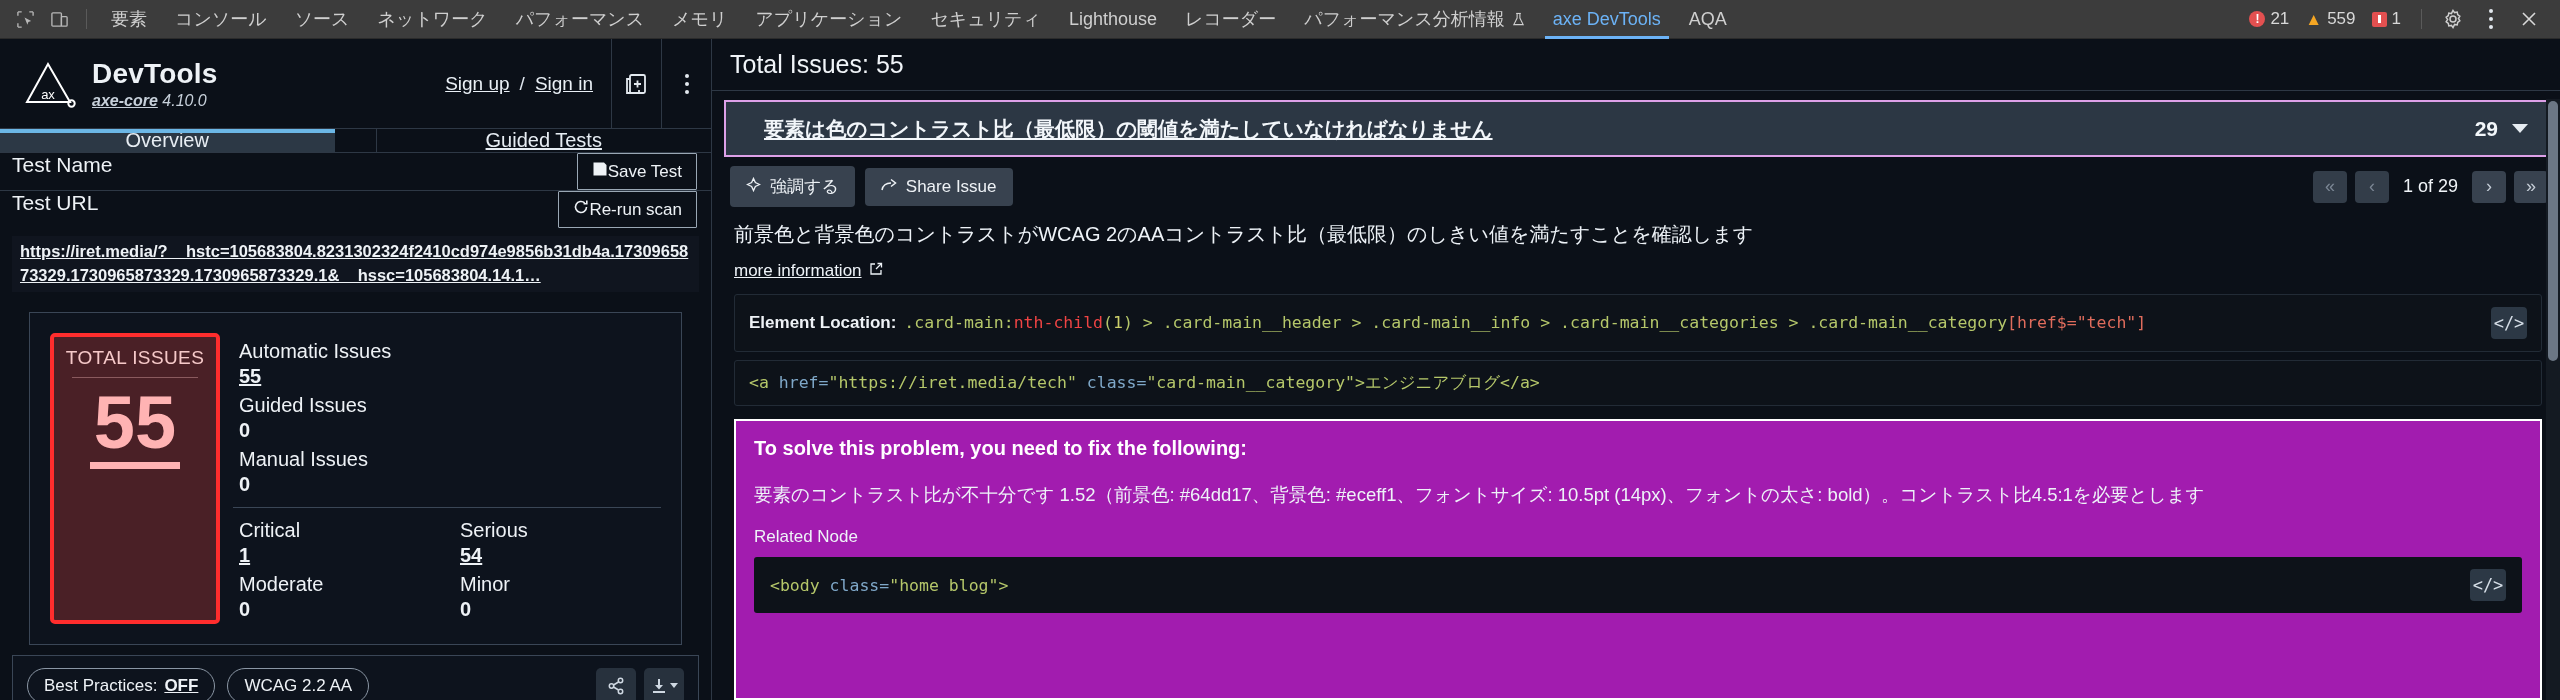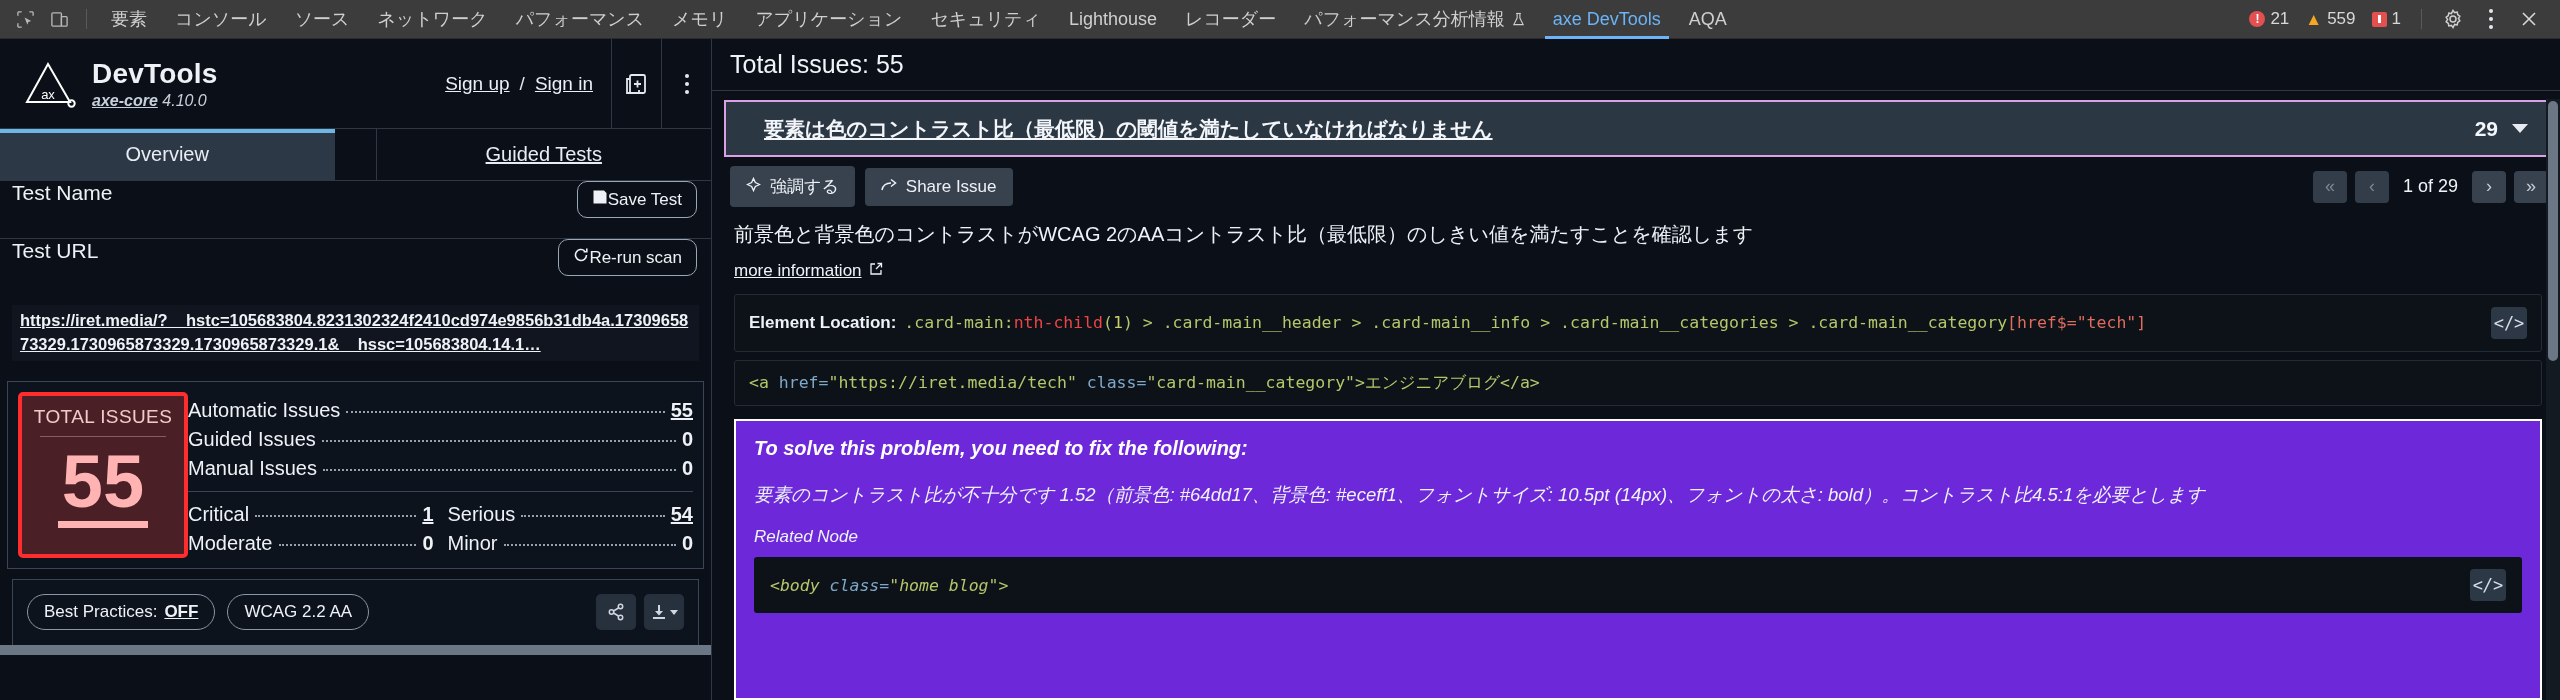--- a/index.html
+++ b/index.html
@@ -126,62 +126,63 @@
   
   .test-row {
     display: flex; align-items: flex-start;
     height: 58px; padding: 0 14px 0 12px;
     border-bottom: 1px solid #2e3845;
   }
   .test-label { color: #eef2f6; font-size: 21px; }
   .pill-btn {
     margin-left: auto;
     display: inline-flex; align-items: center; 
-    border: 1px solid #9aa7b4; border-radius: 10px;
+    border: 1px solid #9aa7b4; border-radius: 1px;
     background: transparent; color: #eef2f6;
     font-size: 17px; padding: 7px 14px;
   }
   .url-wrap { padding: 8px 12px 12px; }
   .url-box {
     background: #10151f;
     padding: 4px 8px;
   }
   .url-text {
     color: #eef2f6; font-size: 16.5px; line-height: 1.45;
     text-decoration: underline; word-break: break-all; font-weight: bold;
   }
 
   
   .summary-card {
-    margin: 8px 7px 0;
+    margin: 8px 29px 0;
     border: 1px solid #3a4656;
     background: #0d131d;
     display: flex;
-    padding: 10px;
-    gap: 0;
+    padding: 20px;
+    gap: 13px;
   }
   .total-box {
     width: 170px;
     border: 4px solid #ff2d2d;
     border-radius: 5px;
     background: #4a2026;
     display: flex; flex-direction: column; align-items: center;
     padding-top: 10px;
   }
   .total-label { color: #f6c9c9; font-size: 19px; letter-spacing: .4px; }
   .total-divider { width: 78%; height: 1px; background: #8a5a5e; margin: 8px 0 0; }
   .total-num {
     color: #ffb3b3; font-size: 74px; font-weight: bold; line-height: 1;
     margin-top: 8px; border-bottom: 7px solid #ffb3b3; padding: 0 4px 2px;
   }
   .stats { flex: 1; display: flex; flex-direction: column; padding-top: 4px; }
   .stat-line {
     display: flex; align-items: baseline;
     color: #eef2f6; font-size: 20px;
     padding: 3px 0;
+    flex-direction: column;
   }
   .stat-name { white-space: nowrap; }
   .dots {
     flex: 1; margin: 0 6px;
     border-bottom: 2.5px dotted #96a2ae;
     transform: translateY(-4px);
   }
   .stat-val { font-weight: bold; white-space: nowrap; }
   .stat-val.u { text-decoration: underline; }
   .stats-sep { height: 1px; background: #3a4656; margin: 8px 0; }
@@ -295,26 +296,25 @@
     width: 36px; height: 32px; border-radius: 4px;
     background: #2c3845; color: #d6dee7;
     display: flex; align-items: center; justify-content: center;
     font-size: 17px; flex-shrink: 0;
   }
   .code-block.snippet { margin-top: 8px; padding: 11px 14px; }
 
   .solve-box {
     margin: 13px 18px 0 22px;
     border: 2px solid #ffffff;
-    background: #6d28d9;
+    background: #a21caf;
     padding: 16px 18px 18px;
     flex: 1;
     min-height: 0;
     overflow: hidden;
-    font-style: italic;
   }
   .solve-title { color: #ffffff; font-size: 20px; font-weight: bold; }
   .solve-detail { color: #eef3f8; font-size: 18.5px; margin-top: 22px; }
   .related-label { color: #eef3f8; font-size: 17px; margin-top: 20px; }
   .related-code {
     margin-top: 10px;
     background: #0d1219;
     border-radius: 3px;
     padding: 12px 16px;
     display: flex; align-items: center;

